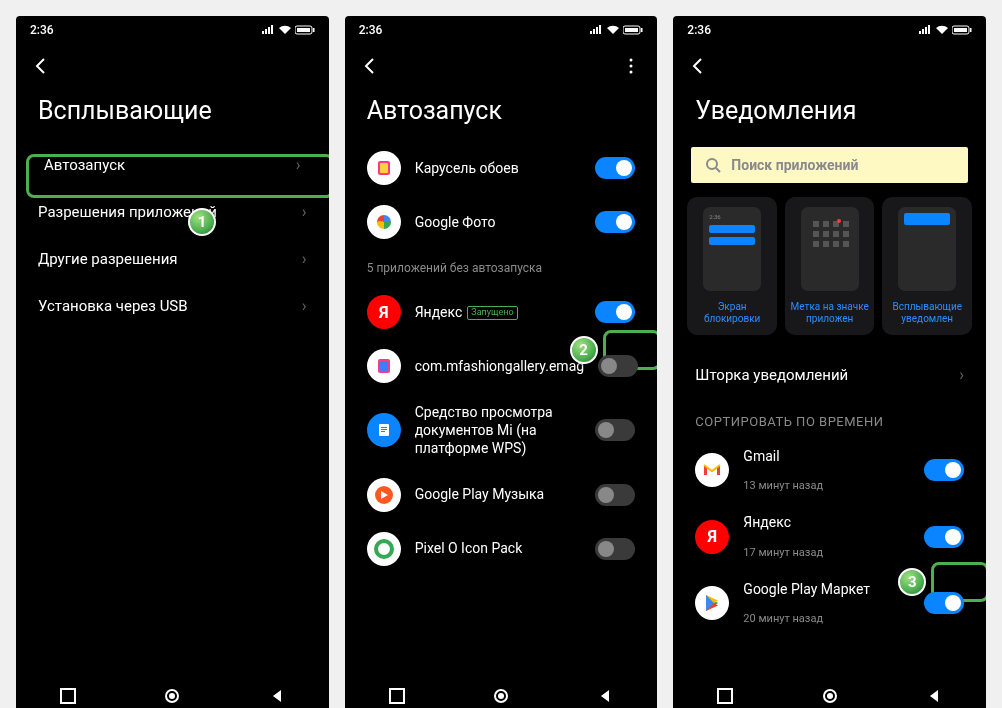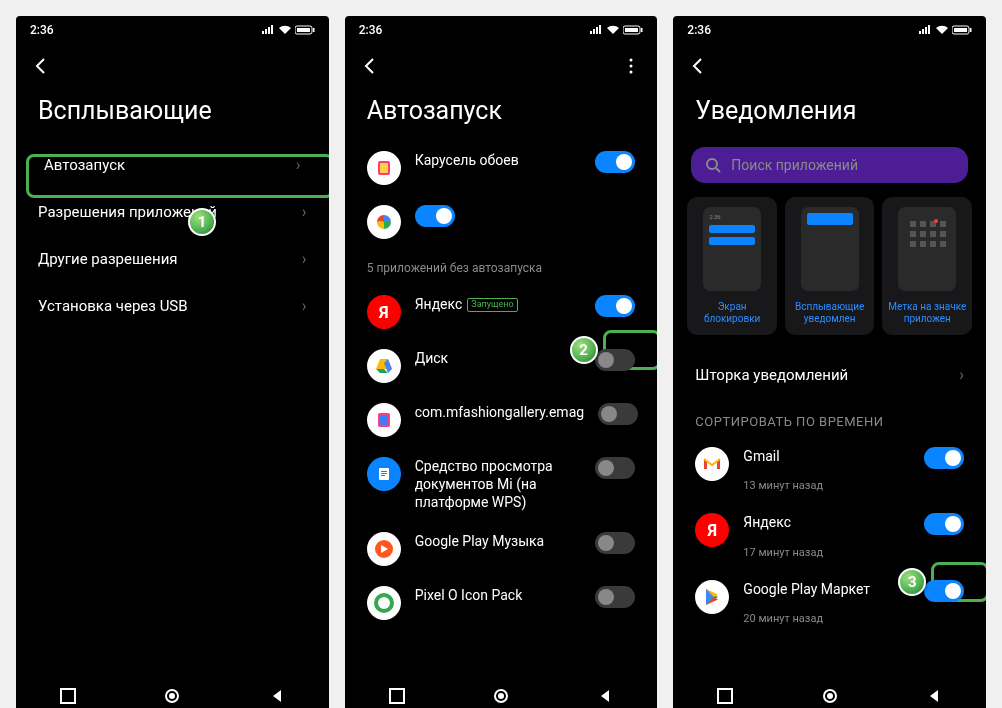--- a/index.html
+++ b/index.html
@@ -9,35 +9,35 @@
 .statusbar { display: flex; justify-content: space-between; align-items: center; height: 28px; padding: 0 14px; font-size: 12px; font-weight: 500; }
 .status-icons { display: flex; gap: 3px; align-items: center; }
 .header { display: flex; align-items: center; padding: 8px 14px; height: 44px; }
 .back-btn { width: 24px; height: 24px; display: flex; align-items: center; justify-content: center; cursor: pointer; }
 .more-btn { width: 24px; height: 24px; display: flex; align-items: center; justify-content: center; cursor: pointer; margin-left: auto; }
 .page-title { font-size: 25px; font-weight: 400; padding: 8px 22px 16px; color: #fff; }
 .section-sub { font-size: 12px; color: #8a8a8a; padding: 4px 22px 10px; }
 .list-row { display: flex; align-items: center; padding: 14px 22px; cursor: pointer; position: relative; }
 .list-row .label { font-size: 15px; color: #fff; flex: 1; }
 .chevron { color: #666; font-size: 16px; }
-.app-row { display: flex; align-items: flex-start; padding: 10px 22px; gap: 14px; }
+.app-row { display: flex; align-items: center; padding: 10px 22px; gap: 14px; }
 .app-icon { width: 34px; height: 34px; border-radius: 50%; flex: 0 0 34px; display: flex; align-items: center; justify-content: center; font-size: 16px; font-weight: bold; }
 .app-label { flex: 1; font-size: 14px; color: #fff; line-height: 1.3; }
 .app-label .sub { font-size: 11px; color: #8a8a8a; display: block; margin-top: 14px; }
 .toggle { width: 40px; height: 22px; border-radius: 11px; position: relative; flex: 0 0 40px; cursor: pointer; }
 .toggle::after { content: ''; width: 16px; height: 16px; border-radius: 50%; position: absolute; top: 3px; }
 .toggle.on { background: #0b84ff; }
 .toggle.on::after { background: #fff; right: 3px; }
 .toggle.off { background: #3a3a3a; }
 .toggle.off::after { background: #888; left: 3px; }
 .navbar { position: absolute; bottom: 0; left: 0; right: 0; height: 44px; display: flex; justify-content: space-around; align-items: center; background: #000; }
 .nav-btn { width: 18px; height: 18px; display: flex; align-items: center; justify-content: center; }
 .highlight-box { position: absolute; border: 3px solid #4CAF50; border-radius: 8px; pointer-events: none; box-shadow: 0 0 0 1px rgba(0,0,0,0.3); }
 .badge-num { position: absolute; width: 28px; height: 28px; border-radius: 50%; background: radial-gradient(circle at 35% 30%, #a0e080, #4CAF50 60%, #2a7030); color: #fff; font-weight: bold; display: flex; align-items: center; justify-content: center; font-size: 15px; border: 2px solid #fff; box-shadow: 0 1px 3px rgba(0,0,0,0.5); z-index: 10; }
-.search-bar { margin: 6px 18px 14px; background: #4c1d95; border-radius: 14px; padding: 10px 14px; display: flex; align-items: center; gap: 10px; color: #8a8a8a; font-size: 14px; }
+.search-bar { margin: 6px 18px 14px; background: #fef9c3; border-radius: 2px; padding: 10px 14px; display: flex; align-items: center; gap: 10px; color: #8a8a8a; font-size: 14px; font-weight: bold; }
 .card-row { display: flex; gap: 8px; padding: 0 14px 16px; }
 .card { flex: 1; background: #18181a; border-radius: 10px; display: flex; flex-direction: column; align-items: center; padding: 10px 4px; }
 .card-mock { width: 58px; height: 84px; background: #2a2a2a; border-radius: 7px; margin-bottom: 10px; position: relative; overflow: hidden; }
 .card-label { font-size: 10px; color: #2b8cff; text-align: center; line-height: 1.2; }
 .tag-run { display: inline-block; font-size: 9px; color: #4CAF50; border: 1px solid #4CAF50; padding: 0 3px; margin-left: 5px; border-radius: 2px; vertical-align: middle; }
 .mock-bar { background: #0b84ff; border-radius: 2px; position: absolute; }
 .sort-label { font-size: 13px; color: #8a8a8a; padding: 16px 22px 8px; letter-spacing: 0.5px; }
 </style>
 </head>
 <body>
@@ -155,46 +155,36 @@
   </div>
   <div class="app-row">
     <div class="app-icon" style="background:#fff;">
       <svg width="22" height="22" viewBox="0 0 22 22">
             <path d="M11 4a7 7 0 010 7H4a7 7 0 017-7z" fill="#ea4335"></path>
             <path d="M18 11a7 7 0 01-7 0V4a7 7 0 017 7z" fill="#4285f4"></path>
             <path d="M11 18a7 7 0 010-7h7a7 7 0 01-7 7z" fill="#34a853"></path>
             <path d="M4 11a7 7 0 017 0v7a7 7 0 01-7-7z" fill="#fbbc04"></path>
           </svg>
     </div>
+    <div class="app-label">Google Фото</div>
     <div class="toggle on"></div>
   </div>
 
   <div class="section-sub" style="padding-top:12px;">5 приложений без автозапуска</div>
 
   <div class="app-row">
     <div class="app-icon" style="background:#ff0000;color:#fff;">Я</div>
     <div class="app-label">
       <span>Яндекс</span><span class="tag-run">Запущено</span>
     </div>
     <div class="toggle on"></div>
   </div>
   <div class="highlight-box" style="top:314px; left:258px; width:58px; height:40px;"></div>
   <div class="badge-num" style="top:320px; left:225px;">2</div>
 
-  <div class="app-row">
-    <div class="app-icon" style="background:#fff;">
-      <svg width="20" height="20" viewBox="0 0 20 20">
-            <path d="M6 3h8l4 10H2z" fill="#ffba00"></path>
-            <path d="M2 13l4 4h8l-4-4z" fill="#1ea362"></path>
-            <path d="M14 3l4 10-4 4-4-10z" fill="#4285f4"></path>
-          </svg>
-    </div>
-    <div class="app-label">Диск</div>
-    <div class="toggle off"></div>
-  </div>
   <div class="app-row">
     <div class="app-icon" style="background:#fff;">
       <svg width="20" height="20" viewBox="0 0 20 20">
             <rect x="4" y="3" width="12" height="14" rx="2" fill="#ff3b7f"></rect>
             <rect x="6" y="5" width="8" height="10" rx="1" fill="#3b7fff"></rect>
           </svg>
     </div>
     <div class="app-label">com.mfashiongallery.emag</div>
     <div class="toggle off"></div>
   </div>
@@ -288,44 +278,44 @@
     <div class="card">
       <div class="card-mock">
         <div style="position:absolute;top:6px;left:6px;font-size:6px;color:#888;">2:36</div>
         <div class="mock-bar" style="top:18px;left:6px;width:46px;height:8px;"></div>
         <div class="mock-bar" style="top:30px;left:6px;width:46px;height:8px;"></div>
       </div>
       <div class="card-label">Экран блокировки</div>
     </div>
     <div class="card">
       <div class="card-mock">
+        <div style="position:absolute;top:14px;left:12px;display:grid;grid-template-columns:repeat(4,6px);gap:4px;">
+          <div style="width:6px;height:6px;background:#555;"></div>
+              <div style="width:6px;height:6px;background:#555;"></div>
+              <div style="width:6px;height:6px;background:#555;position:relative;">
+                <div style="position:absolute;top:-2px;right:-2px;width:4px;height:4px;border-radius:50%;background:#ff3b30;"></div>
+              </div>
+              <div style="width:6px;height:6px;background:#555;"></div>
+          <div style="width:6px;height:6px;background:#555;"></div>
+              <div style="width:6px;height:6px;background:#555;"></div>
+              <div style="width:6px;height:6px;background:#555;"></div>
+              <div style="width:6px;height:6px;background:#555;"></div>
+          <div style="width:6px;height:6px;background:#555;"></div>
+              <div style="width:6px;height:6px;background:#555;"></div>
+              <div style="width:6px;height:6px;background:#555;"></div>
+              <div style="width:6px;height:6px;background:#555;"></div>
+        </div>
+      </div>
+      <div class="card-label">Метка на значке приложен</div>
+    </div>
+    <div class="card">
+      <div class="card-mock">
         <div class="mock-bar" style="top:6px;left:6px;width:46px;height:12px;"></div>
       </div>
       <div class="card-label">Всплывающие уведомлен</div>
-    </div>
-    <div class="card">
-      <div class="card-mock">
-        <div style="position:absolute;top:14px;left:12px;display:grid;grid-template-columns:repeat(4,6px);gap:4px;">
-          <div style="width:6px;height:6px;background:#555;"></div>
-              <div style="width:6px;height:6px;background:#555;"></div>
-              <div style="width:6px;height:6px;background:#555;position:relative;">
-                <div style="position:absolute;top:-2px;right:-2px;width:4px;height:4px;border-radius:50%;background:#ff3b30;"></div>
-              </div>
-              <div style="width:6px;height:6px;background:#555;"></div>
-          <div style="width:6px;height:6px;background:#555;"></div>
-              <div style="width:6px;height:6px;background:#555;"></div>
-              <div style="width:6px;height:6px;background:#555;"></div>
-              <div style="width:6px;height:6px;background:#555;"></div>
-          <div style="width:6px;height:6px;background:#555;"></div>
-              <div style="width:6px;height:6px;background:#555;"></div>
-              <div style="width:6px;height:6px;background:#555;"></div>
-              <div style="width:6px;height:6px;background:#555;"></div>
-        </div>
-      </div>
-      <div class="card-label">Метка на значке приложен</div>
     </div>
   </div>
 
   <div class="list-row">
     <span class="label">Шторка уведомлений</span>
     <span class="chevron">›</span>
   </div>
 
   <div class="sort-label">СОРТИРОВАТЬ ПО ВРЕМЕНИ</div>
 

